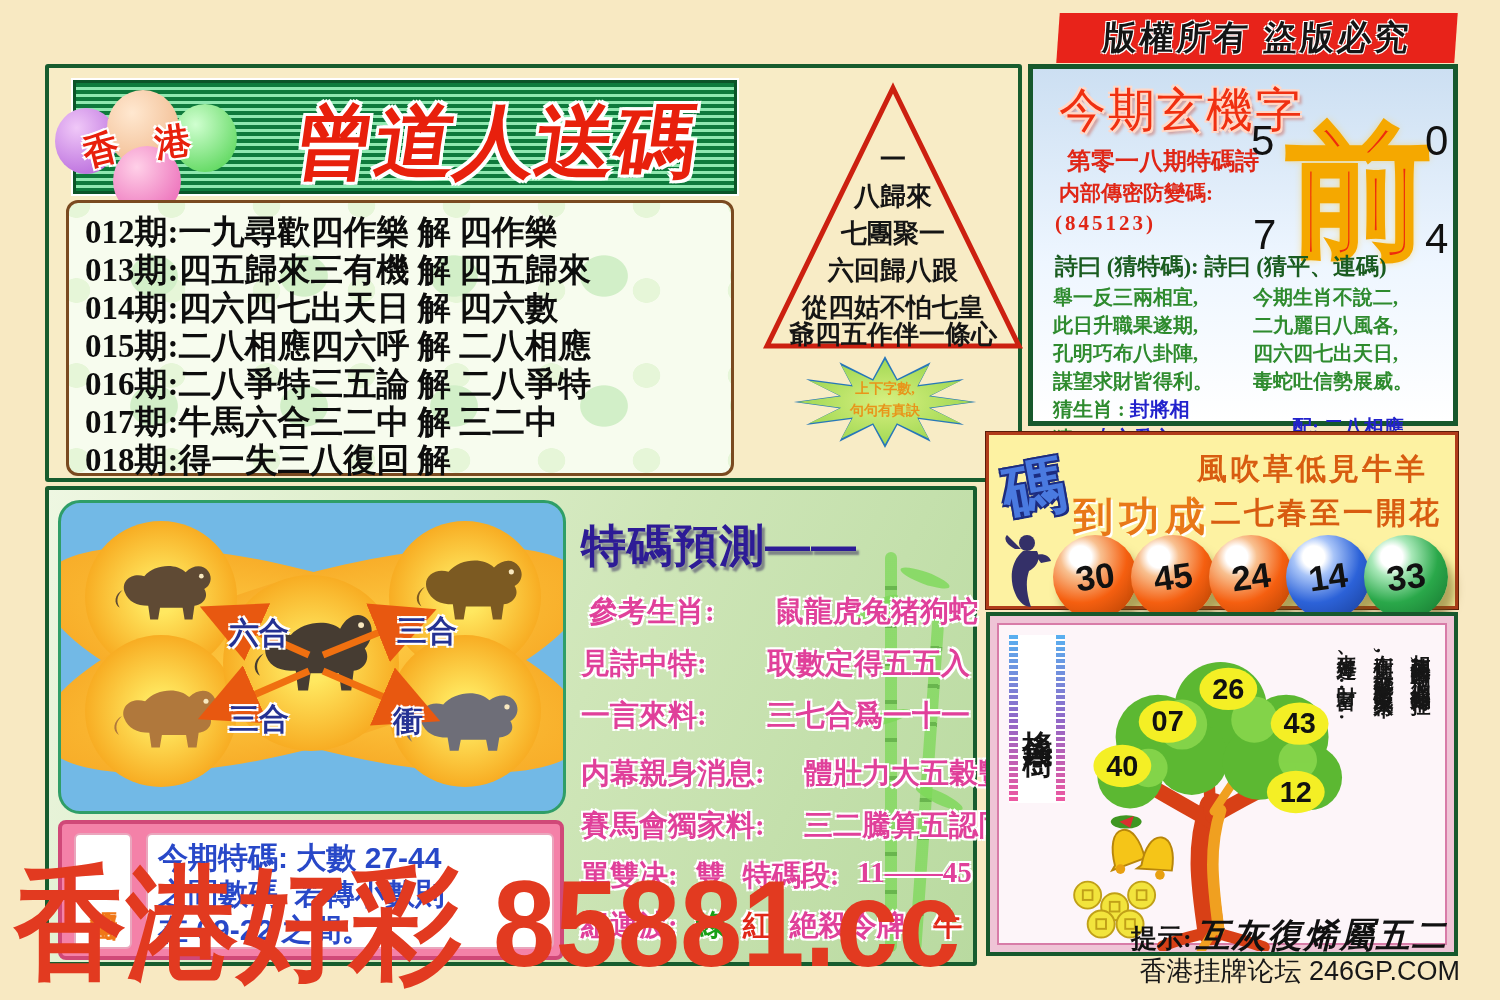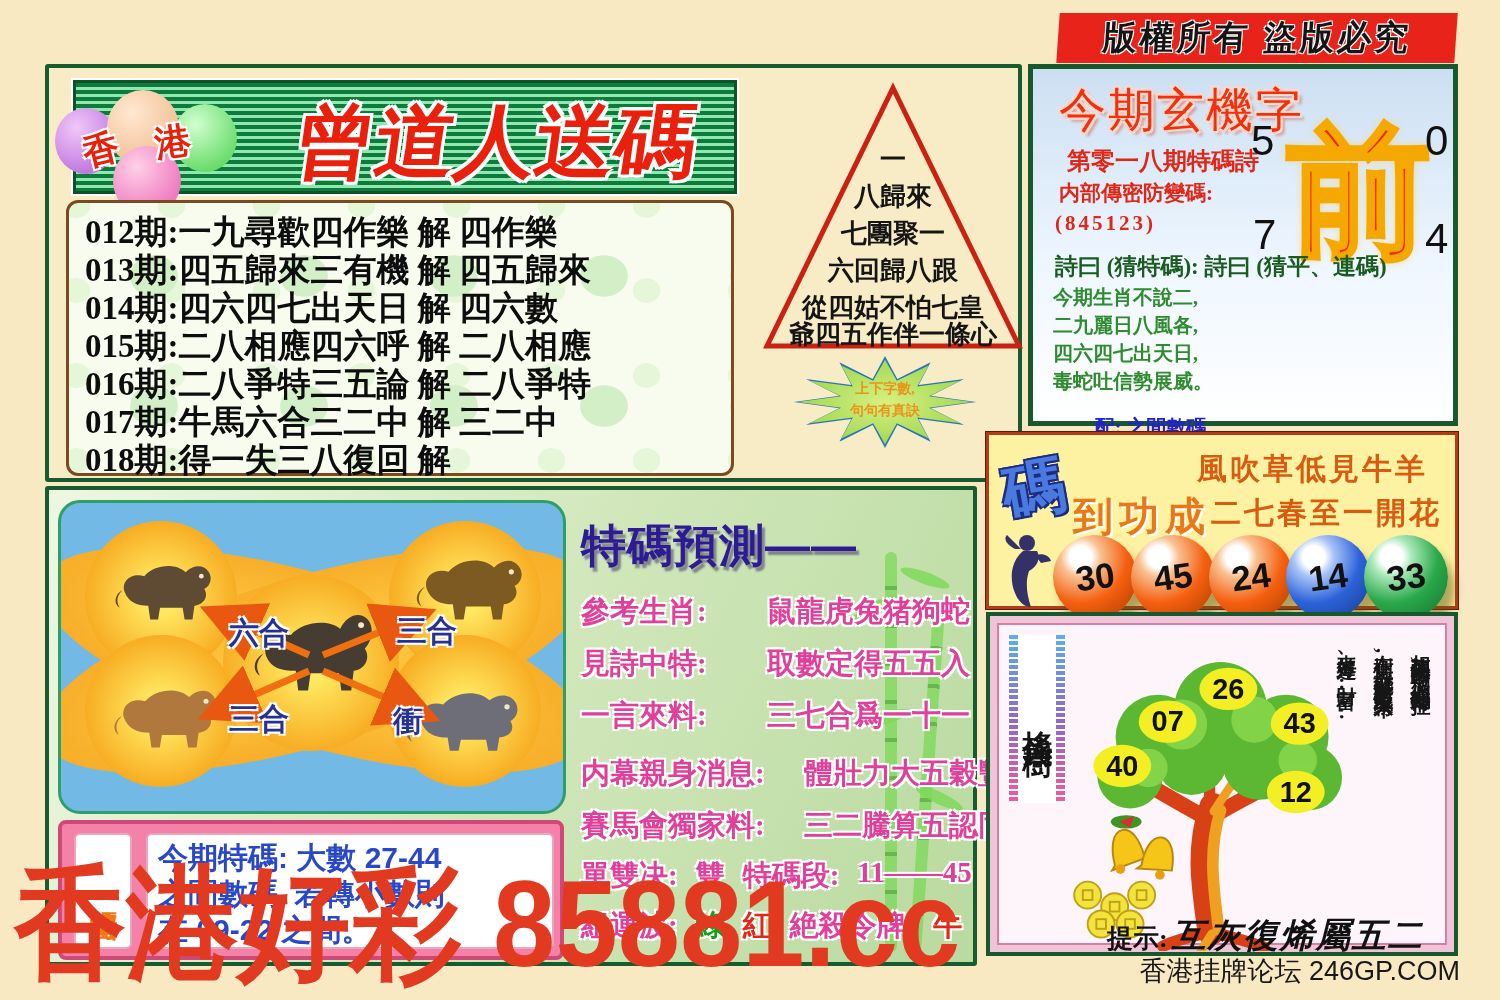--- a/index.html
+++ b/index.html
@@ -245,21 +245,21 @@
     font-family:"Liberation Serif","DejaVu Serif",serif;
   }
   .story {
     position:absolute; right:10px; top:14px; height:300px;
     writing-mode:vertical-rl; font-size:20px; color:#161616; font-weight:700;
     font-family:"Liberation Serif","DejaVu Serif",serif; letter-spacing:3px;
   }
   .story div { margin-left:10px; }
   .hint { position:absolute; left:108px; top:288px; white-space:nowrap;
     font-family:"Liberation Serif","DejaVu Serif",serif; color:#111; }
-  .hint .h-lbl { font-size:26px; font-weight:700; }
+  .hint .h-lbl { font-size:26px; font-weight:700;margin-left:24px; }
   .hint .h-val { font-size:34px; font-weight:900; letter-spacing:2px; font-style:italic; }
 
   
   .watermark {
     left:14px; top:842px; z-index:60; font-size:112px; font-weight:900; color:#e23a20;
     letter-spacing:0px; white-space:nowrap; transform:scaleY(1.1); transform-origin:left top;
     font-family:"Liberation Sans",sans-serif;
   }
   .footer {
     left:1130px; top:953px; width:330px; text-align:right;
@@ -384,21 +384,21 @@
     <div class="abs prediction">
       <div class="bamboo s1"></div>
       <div class="bamboo s2"></div>
       <div class="leaf l1"></div>
       <div class="leaf l2"></div>
       <div class="leaf l3"></div>
       <div class="leaf l4"></div>
 
       <div class="pred-title">特碼預測——</div>
 
-      <div class="pred-row" style="left:12px; top:100px;">
+      <div class="pred-row" style="left:20px; top:100px;">
         <span class="lbl">參考生肖:</span>
         <span>鼠龍虎兔猪狗蛇</span>
       </div>
       <div class="pred-row" style="left:12px; top:152px;">
         <span class="lbl">見詩中特:</span>
         <span>取數定得五五入</span>
       </div>
       <div class="pred-row" style="left:12px; top:204px;">
         <span class="lbl">一言來料:</span>
         <span>三七合爲一十一</span>
@@ -435,28 +435,42 @@
 
     <div class="big-char">前</div>
     <span class="corner-num" style="left:218px; top:48px;">5</span>
     <span class="corner-num" style="left:392px; top:48px;">0</span>
     <span class="corner-num" style="left:220px; top:142px;">7</span>
     <span class="corner-num" style="left:392px; top:146px;">4</span>
 
     <div class="poem-header">詩曰 (猜特碼): 詩曰 (猜平、連碼)</div>
 
     <div class="poem-cols">
+      <div class="poem-col">
+        <div class="poem-line">舉一反三兩相宜,</div>
+        <div class="poem-line">此日升職果遂期,</div>
+        <div class="poem-line">孔明巧布八卦陣,</div>
+        <div class="poem-line">謀望求財皆得利。</div>
+        <div class="poem-foot">
+          <span class="gl">猜生肖 :</span>
+          <span class="bl">封將相</span>
+        </div>
+        <div class="poem-foot">
+          <span class="gl">猜 :</span>
+          <span class="bl" style="font-style:italic;">忠心爲主</span>
+        </div>
+      </div>
       <div class="poem-col">
         <div class="poem-line">今期生肖不說二,</div>
         <div class="poem-line">二九麗日八風各,</div>
         <div class="poem-line">四六四七出天日,</div>
         <div class="poem-line">毒蛇吐信勢展威。</div>
         <div class="poem-foot match-line">
           <span class="bl">配:</span>
-          <span class="bl">之間數碼</span>
+          <span class="bl">二八相應</span>
         </div>
       </div>
     </div>
   </div>
 
   <div class="abs slogan">
     <div class="ma-char">碼</div>
     <div class="slogan-phrase">到功成</div>
     <div class="slogan-line" style="left:208px; top:14px;">風吹草低見牛羊</div>
     <div class="slogan-line" style="left:222px; top:58px;">二七春至一開花</div>

